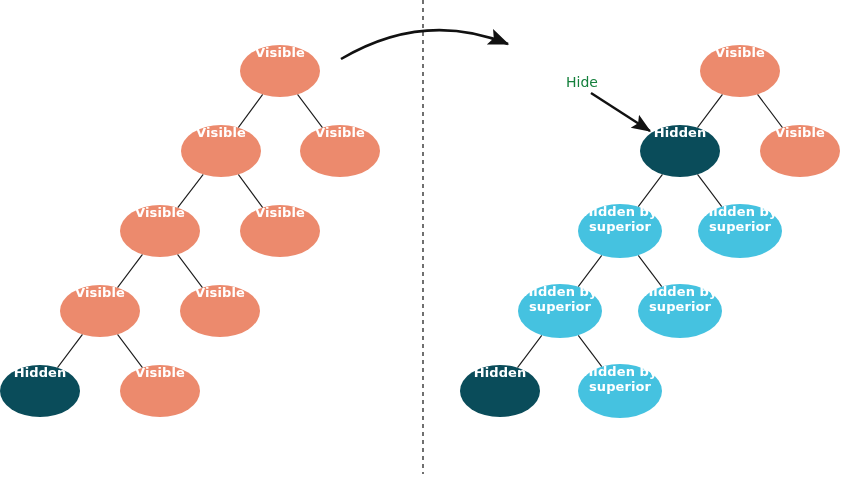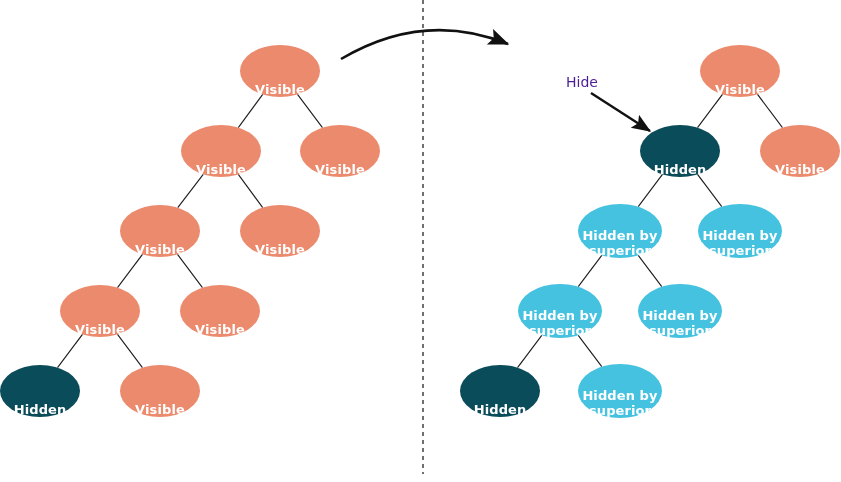--- a/index.html
+++ b/index.html
@@ -20,21 +20,21 @@
   #svg-layer {
     position: absolute;
     left: 0;
     top: 0;
     width: 841px;
     height: 482px;
   }
   .node {
     position: absolute;
     display: flex;
-    align-items: flex-end;
+    align-items: flex-start;
     justify-content: center;
     text-align: center;
     border-radius: 50%;
     color: #ffffff;
     font-weight: bold;
     font-size: 13px;
     line-height: 15px;
     letter-spacing: 0.1px;
     box-sizing: border-box;
     padding: 0 4px;
@@ -85,21 +85,21 @@
         <line x1="578.2405657977201" y1="335.3207543969602" x2="601.7594342022799" y2="366.6792456030398" stroke="#1A1A1A" stroke-width="1.1"></line>
       </g>
 
     <line id="divider-line" x1="423" y1="0" x2="423" y2="474" stroke="#111111" stroke-width="1.2" stroke-dasharray="4 4"></line>
 
     <path id="transition-arrow" d="M341,59 Q424,10 508,44" fill="none" stroke="#111111" stroke-width="2.6" marker-end="url(#arrowhead)"></path>
 
     <line id="hide-arrow" x1="591" y1="93" x2="650" y2="131" stroke="#111111" stroke-width="2.4" marker-end="url(#arrowhead)"></line>
   </svg>
 
-  <div class="label-text" id="hide-label" style="left: 566px; top: 74px; color: #4c1d95;">Hide</div>
+  <div class="label-text" id="hide-label" style="left: 566px; top: 74px; color: #15803d;">Hide</div>
 
   <div id="node-layer">
       <div class="node" style="left: 240px; top: 45px; width: 80px; height: 52px; background: rgb(236, 138, 109); color: rgb(255, 255, 255);">
         <span>Visible</span>
       </div>
       <div class="node" style="left: 181px; top: 125px; width: 80px; height: 52px; background: rgb(236, 138, 109); color: rgb(255, 255, 255);">
         <span>Visible</span>
       </div>
       <div class="node" style="left: 300px; top: 125px; width: 80px; height: 52px; background: rgb(236, 138, 109); color: rgb(255, 255, 255);">
         <span>Visible</span>

